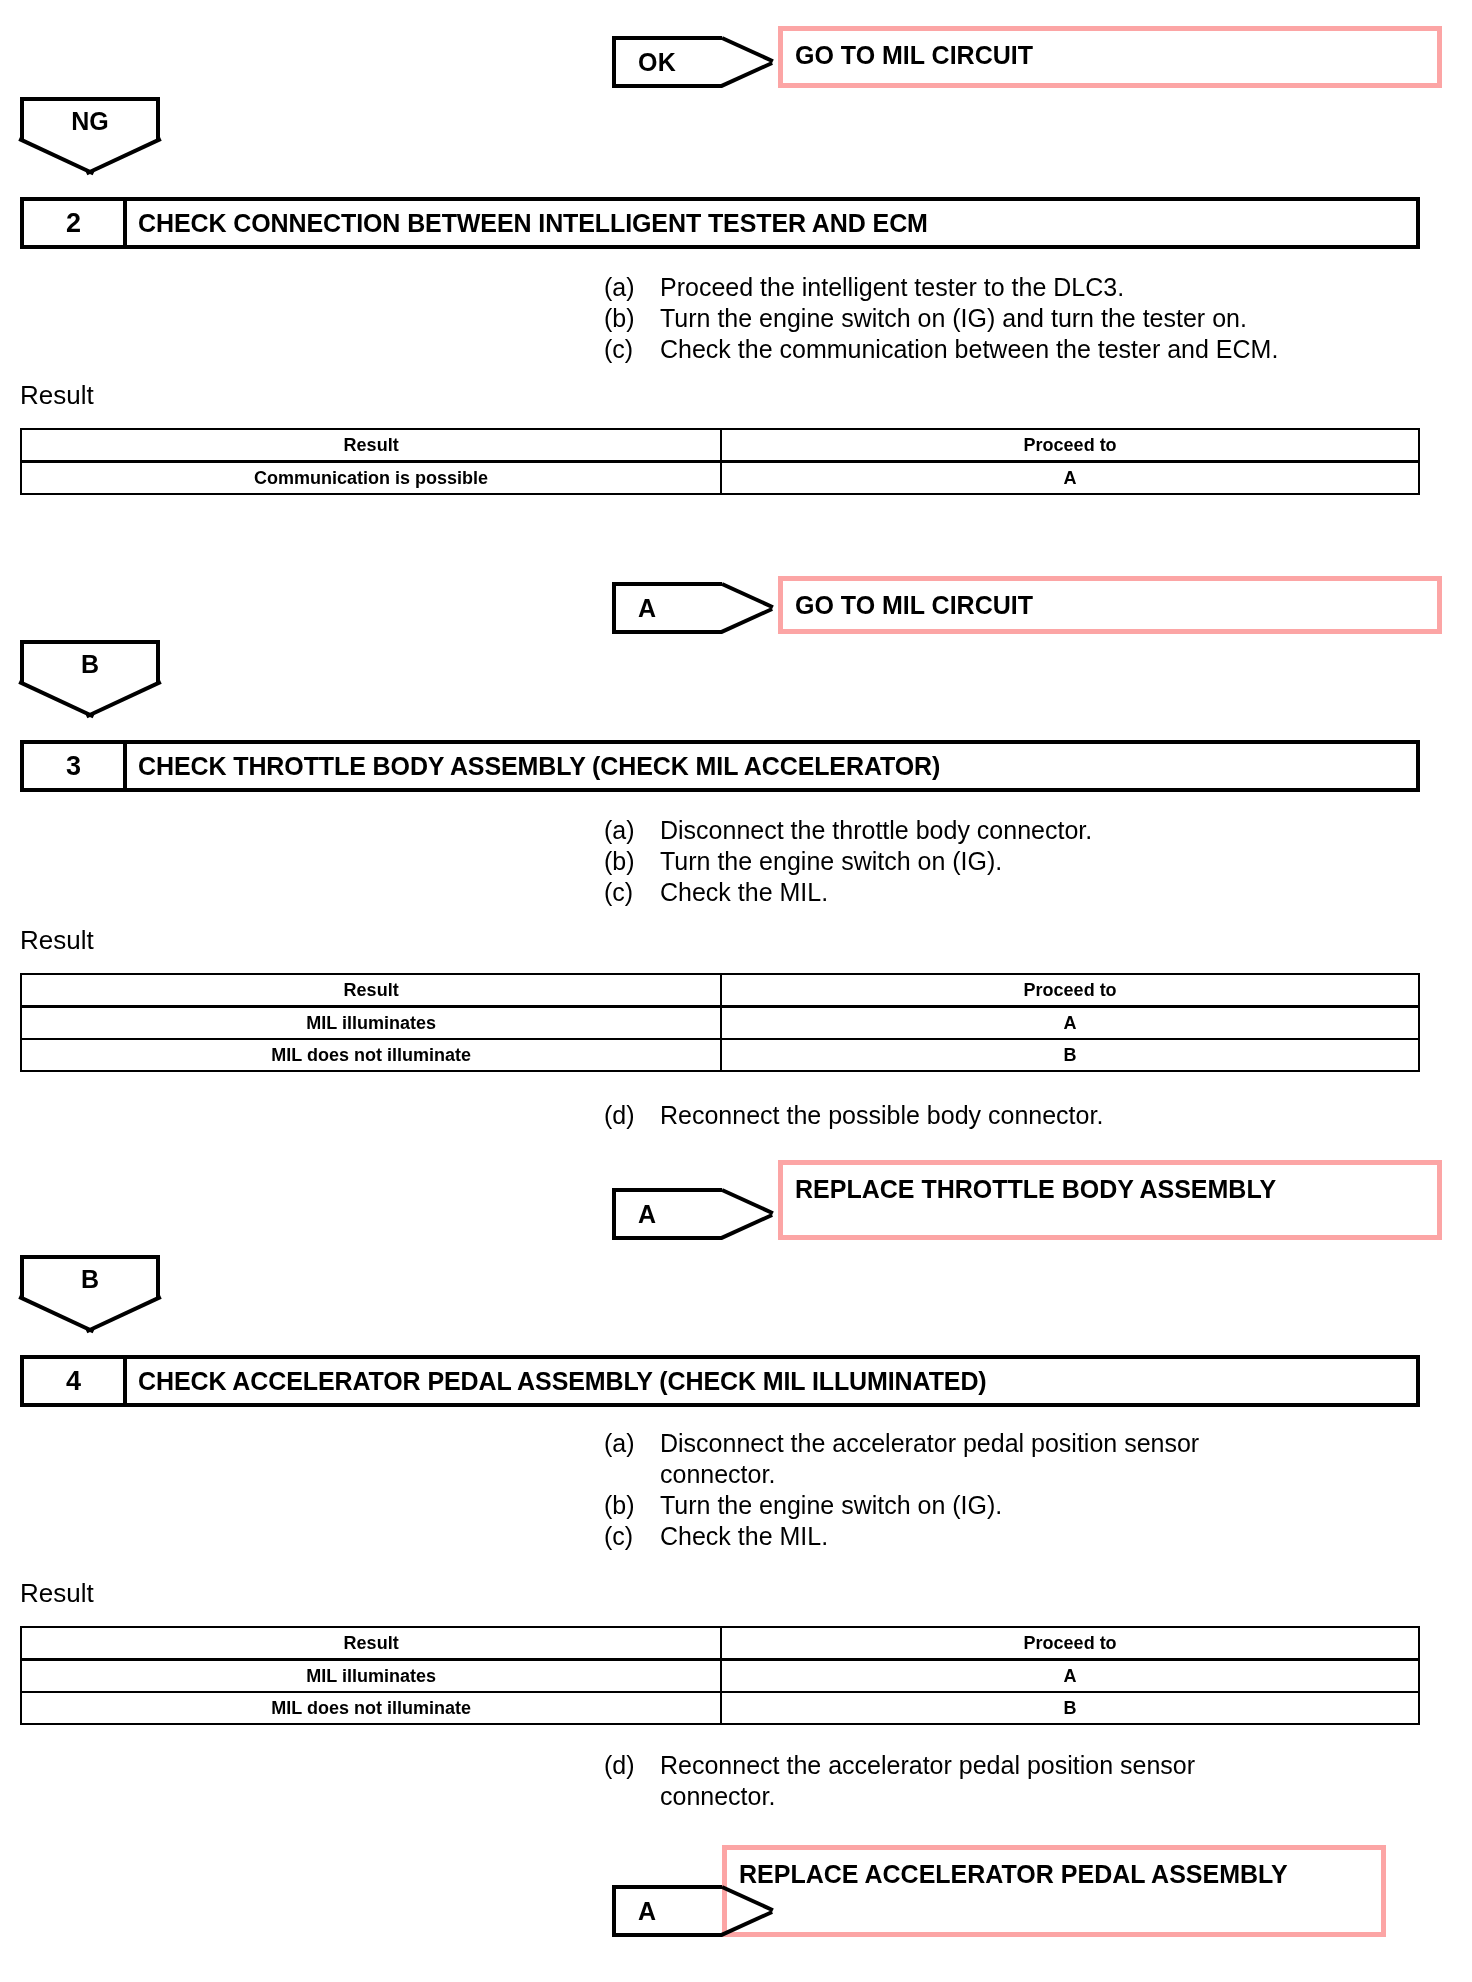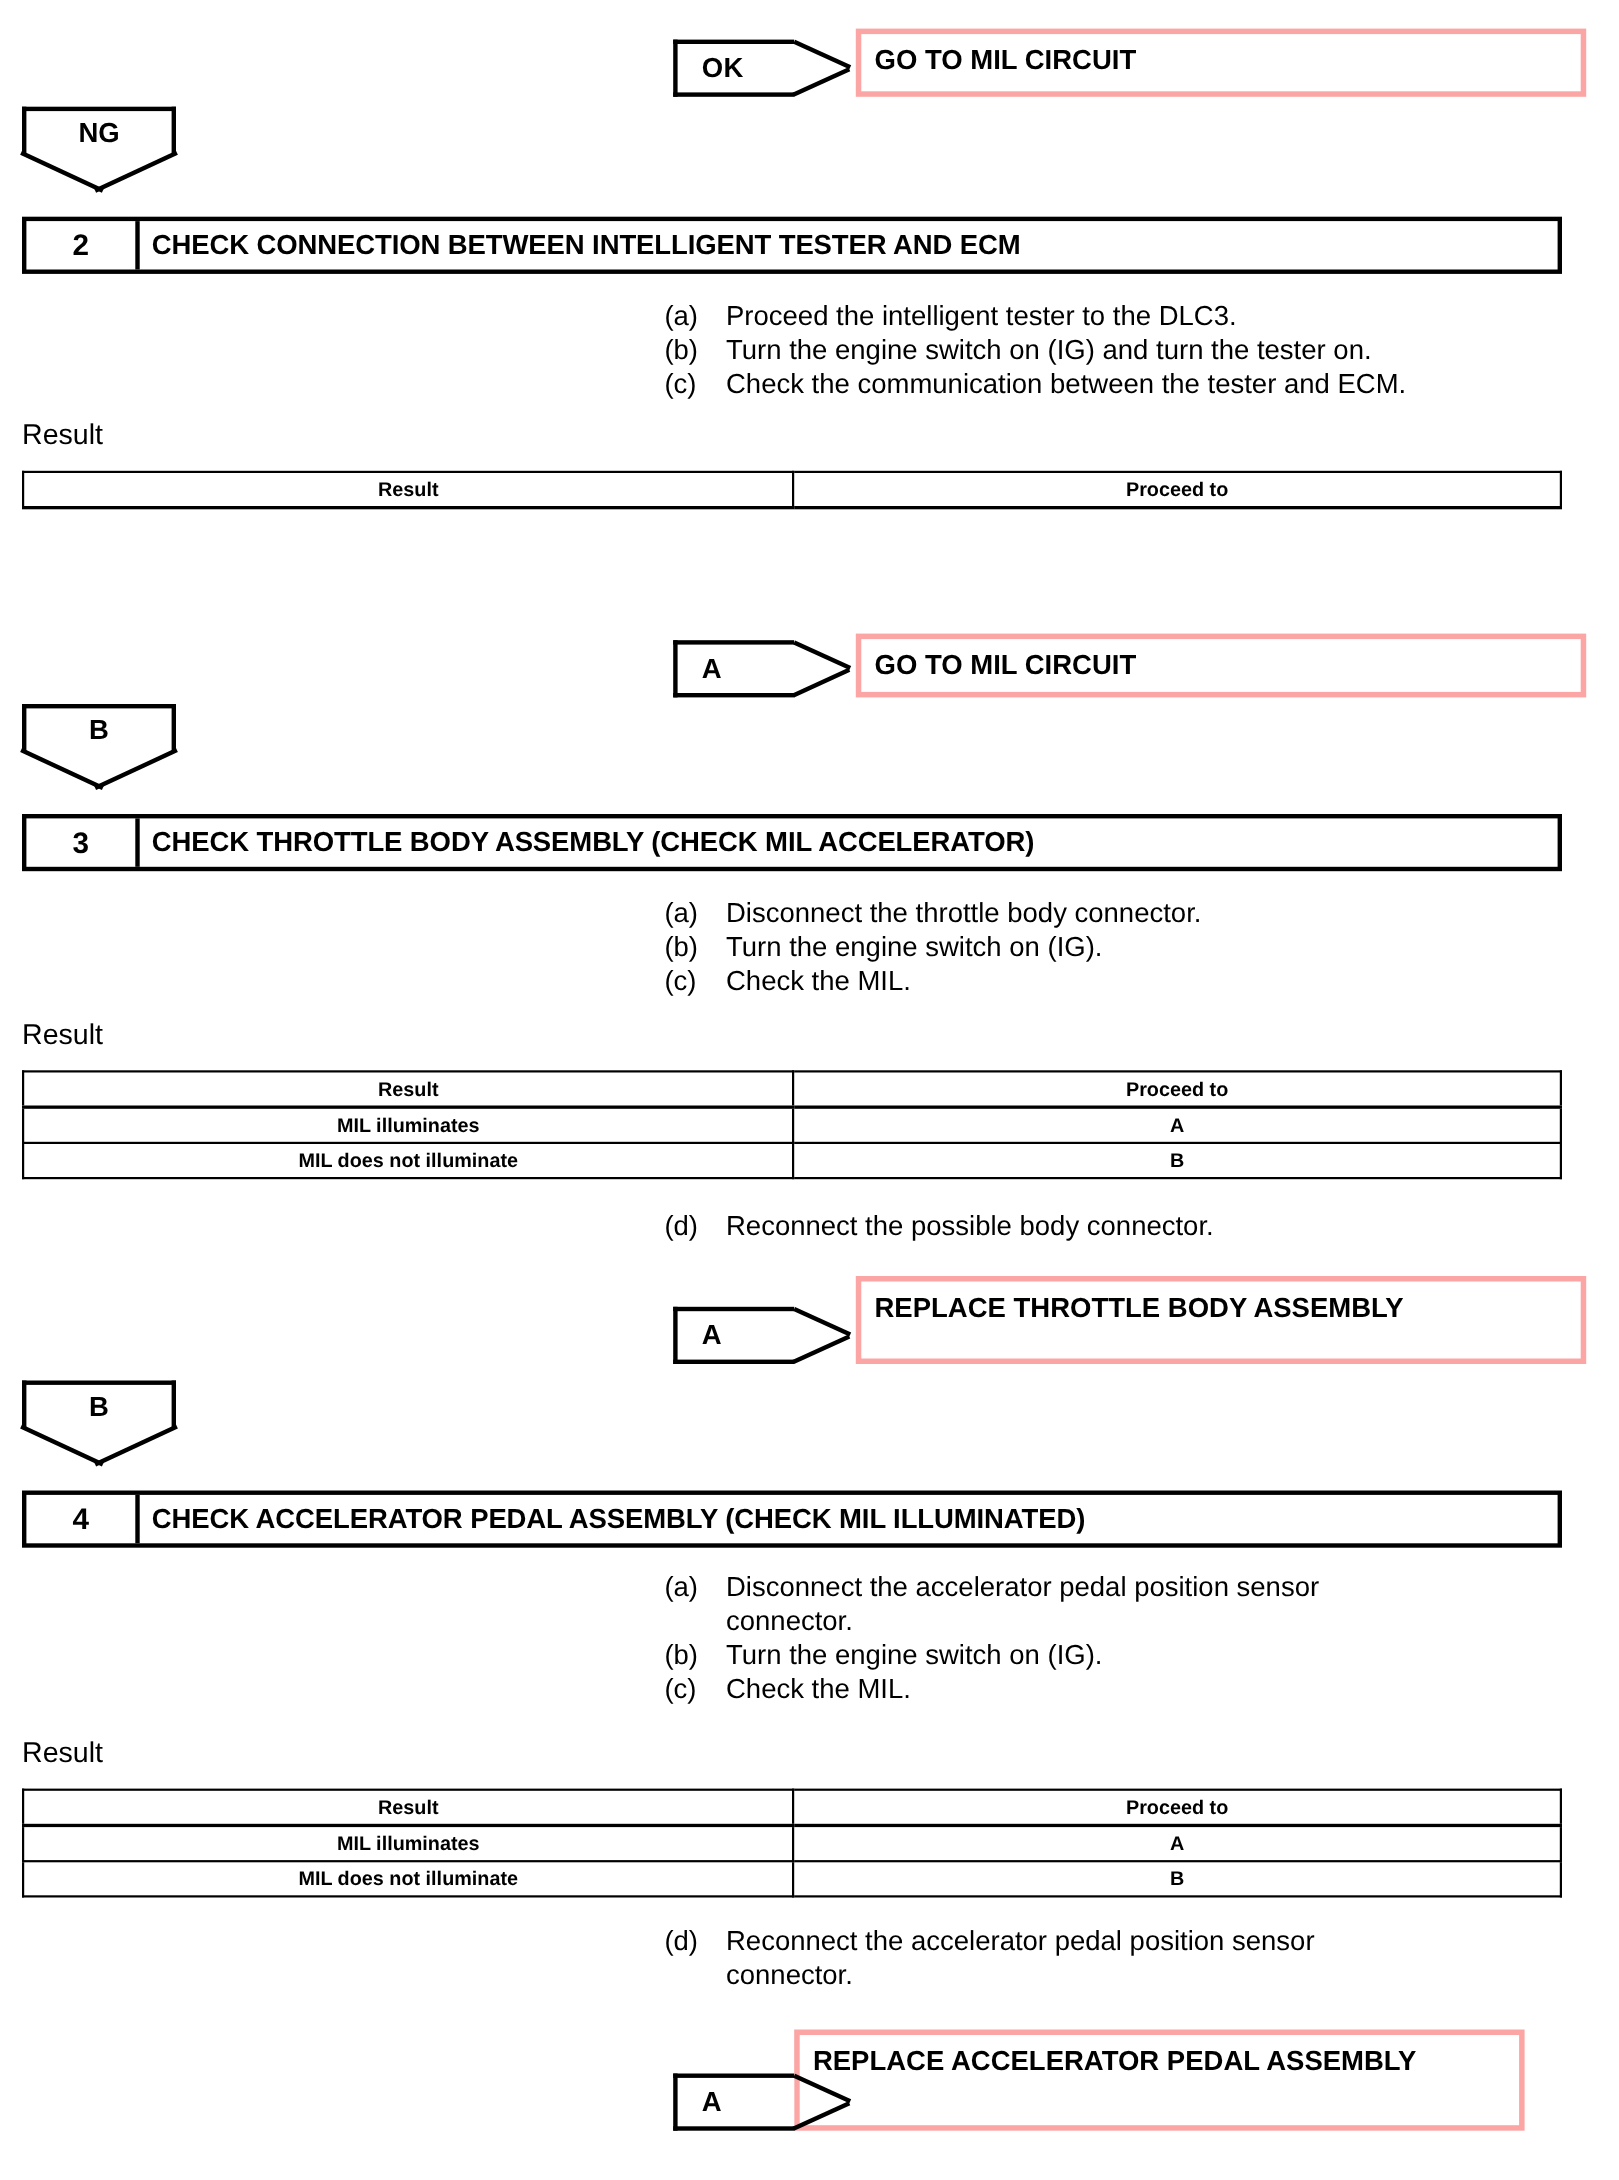--- a/index.html
+++ b/index.html
@@ -242,20 +242,24 @@
   <div class="result-caption" style="left:20px; top:380px;">Result</div>
 
   <table class="res-table" style="left:20px; top:428px; width:1400px;">
     <thead>
       <tr>
         <th class="col-result">Result</th>
         <th class="col-proceed">Proceed to</th>
       </tr>
     </thead>
     <tbody>
+      <tr>
+        <td>Communication is possible</td>
+        <td>A</td>
+      </tr>
     </tbody>
   </table>
 
   <div class="jump-row" style="left:612px; top:576px;">
     <div class="jump-tag">
       <span>A</span>
     </div>
     <div class="jump-box" style="width:664px; height:58px; margin-left:56px;">
       <span>GO TO MIL CIRCUIT</span>
     </div>

